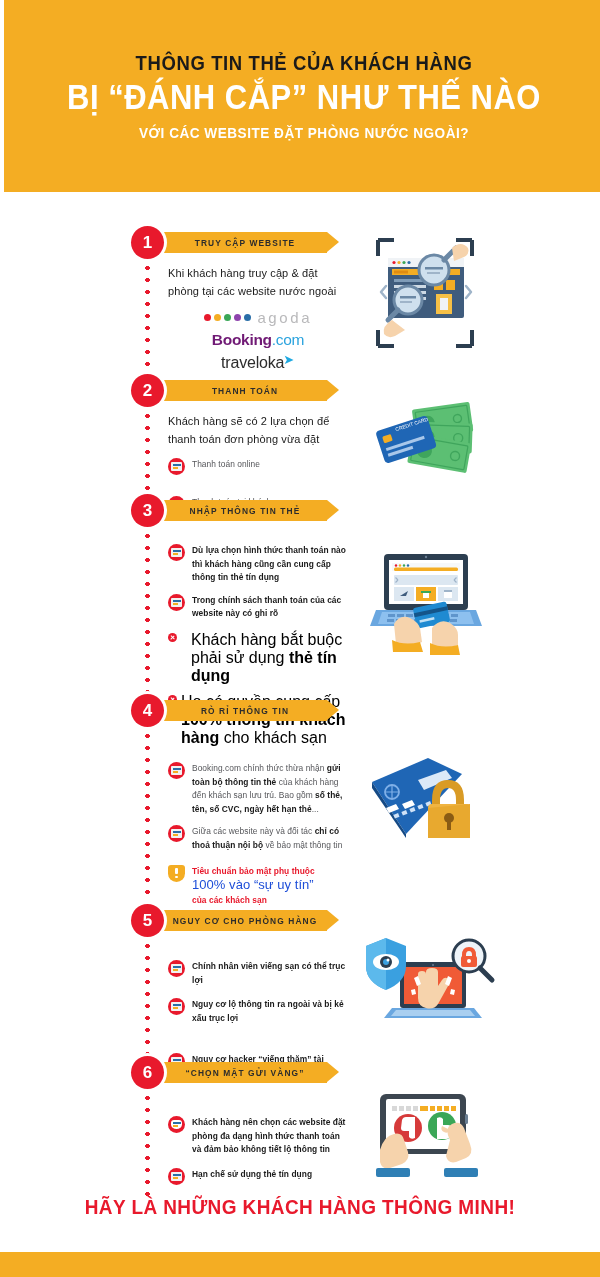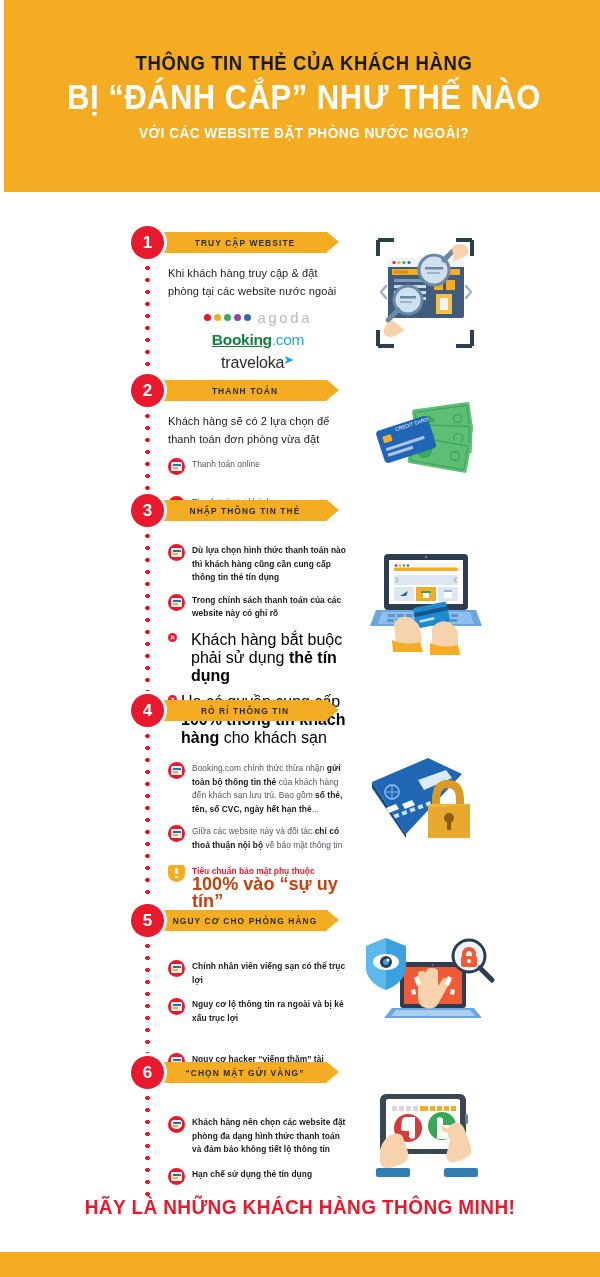--- a/index.html
+++ b/index.html
@@ -96,21 +96,21 @@
     position: relative; display: flex; align-items: flex-start;
     margin-top: 21px;
   }
   .item .txt {
     font-size: 8.4px; line-height: 13.6px;
     color: #55565a; padding-left: 7px; letter-spacing: 0.05px;
   }
   .item .txt.bold { color: #1a1a1a; font-weight: bold; }
   .item .txt b { color: #1a1a1a; font-weight: bold; }
   .item .txt .red { color: #e8192c; font-weight: bold; }
-  .item .txt .red-big { color: #c2410c; font-weight: bold; font-size: 18px; }
+  .item .txt .red-big { color: #1d4ed8; font-weight: normal; font-size: 13px; }
 
   
   .badge {
     flex: 0 0 auto; width: 17px; height: 17px; border-radius: 50%;
     background: #e8192c; position: relative; margin-top: 0px;
     overflow: hidden;
   }
   .badge .g1 { position: absolute; left: 3px; top: 4px; width: 11px; height: 9px;
                background: #f2f2f2; border-radius: 1px; }
   .badge .g2 { position: absolute; left: 4.5px; top: 6px; width: 8px; height: 2px;
@@ -140,21 +140,21 @@
   .sub-item .txt { padding-left: 4px; }
 
   
   .logos { }
   .logo-row { display: flex; align-items: center; justify-content: center; }
   .agoda-dots { display: flex; gap: 2.5px; margin-right: 6px; }
   .agoda-dots i { width: 7.5px; height: 7.5px; border-radius: 50%; display: block; }
   .agoda-word { color: #b9b9bb; font-size: 15px; letter-spacing: 2.6px; }
   .booking { margin-top: 5px; font-size: 15.5px; font-weight: bold;
              letter-spacing: -0.3px; text-align: center; }
-  .booking .b1 { color: #15803d; text-decoration: underline; }
+  .booking .b1 { color: #701a75; }
   .booking .b2 { color: #2aa3de; font-weight: normal; }
   .traveloka { margin-top: 5px; text-align: center; position: relative;
                font-size: 16px; color: #2c2c2c; letter-spacing: -0.2px; }
   .traveloka .bird { color: #1ea9e1; font-size: 13px; position: relative;
                      top: -4px; left: -1px; }
 
   
   .illus { position: absolute; }
 </style>
 </head>

